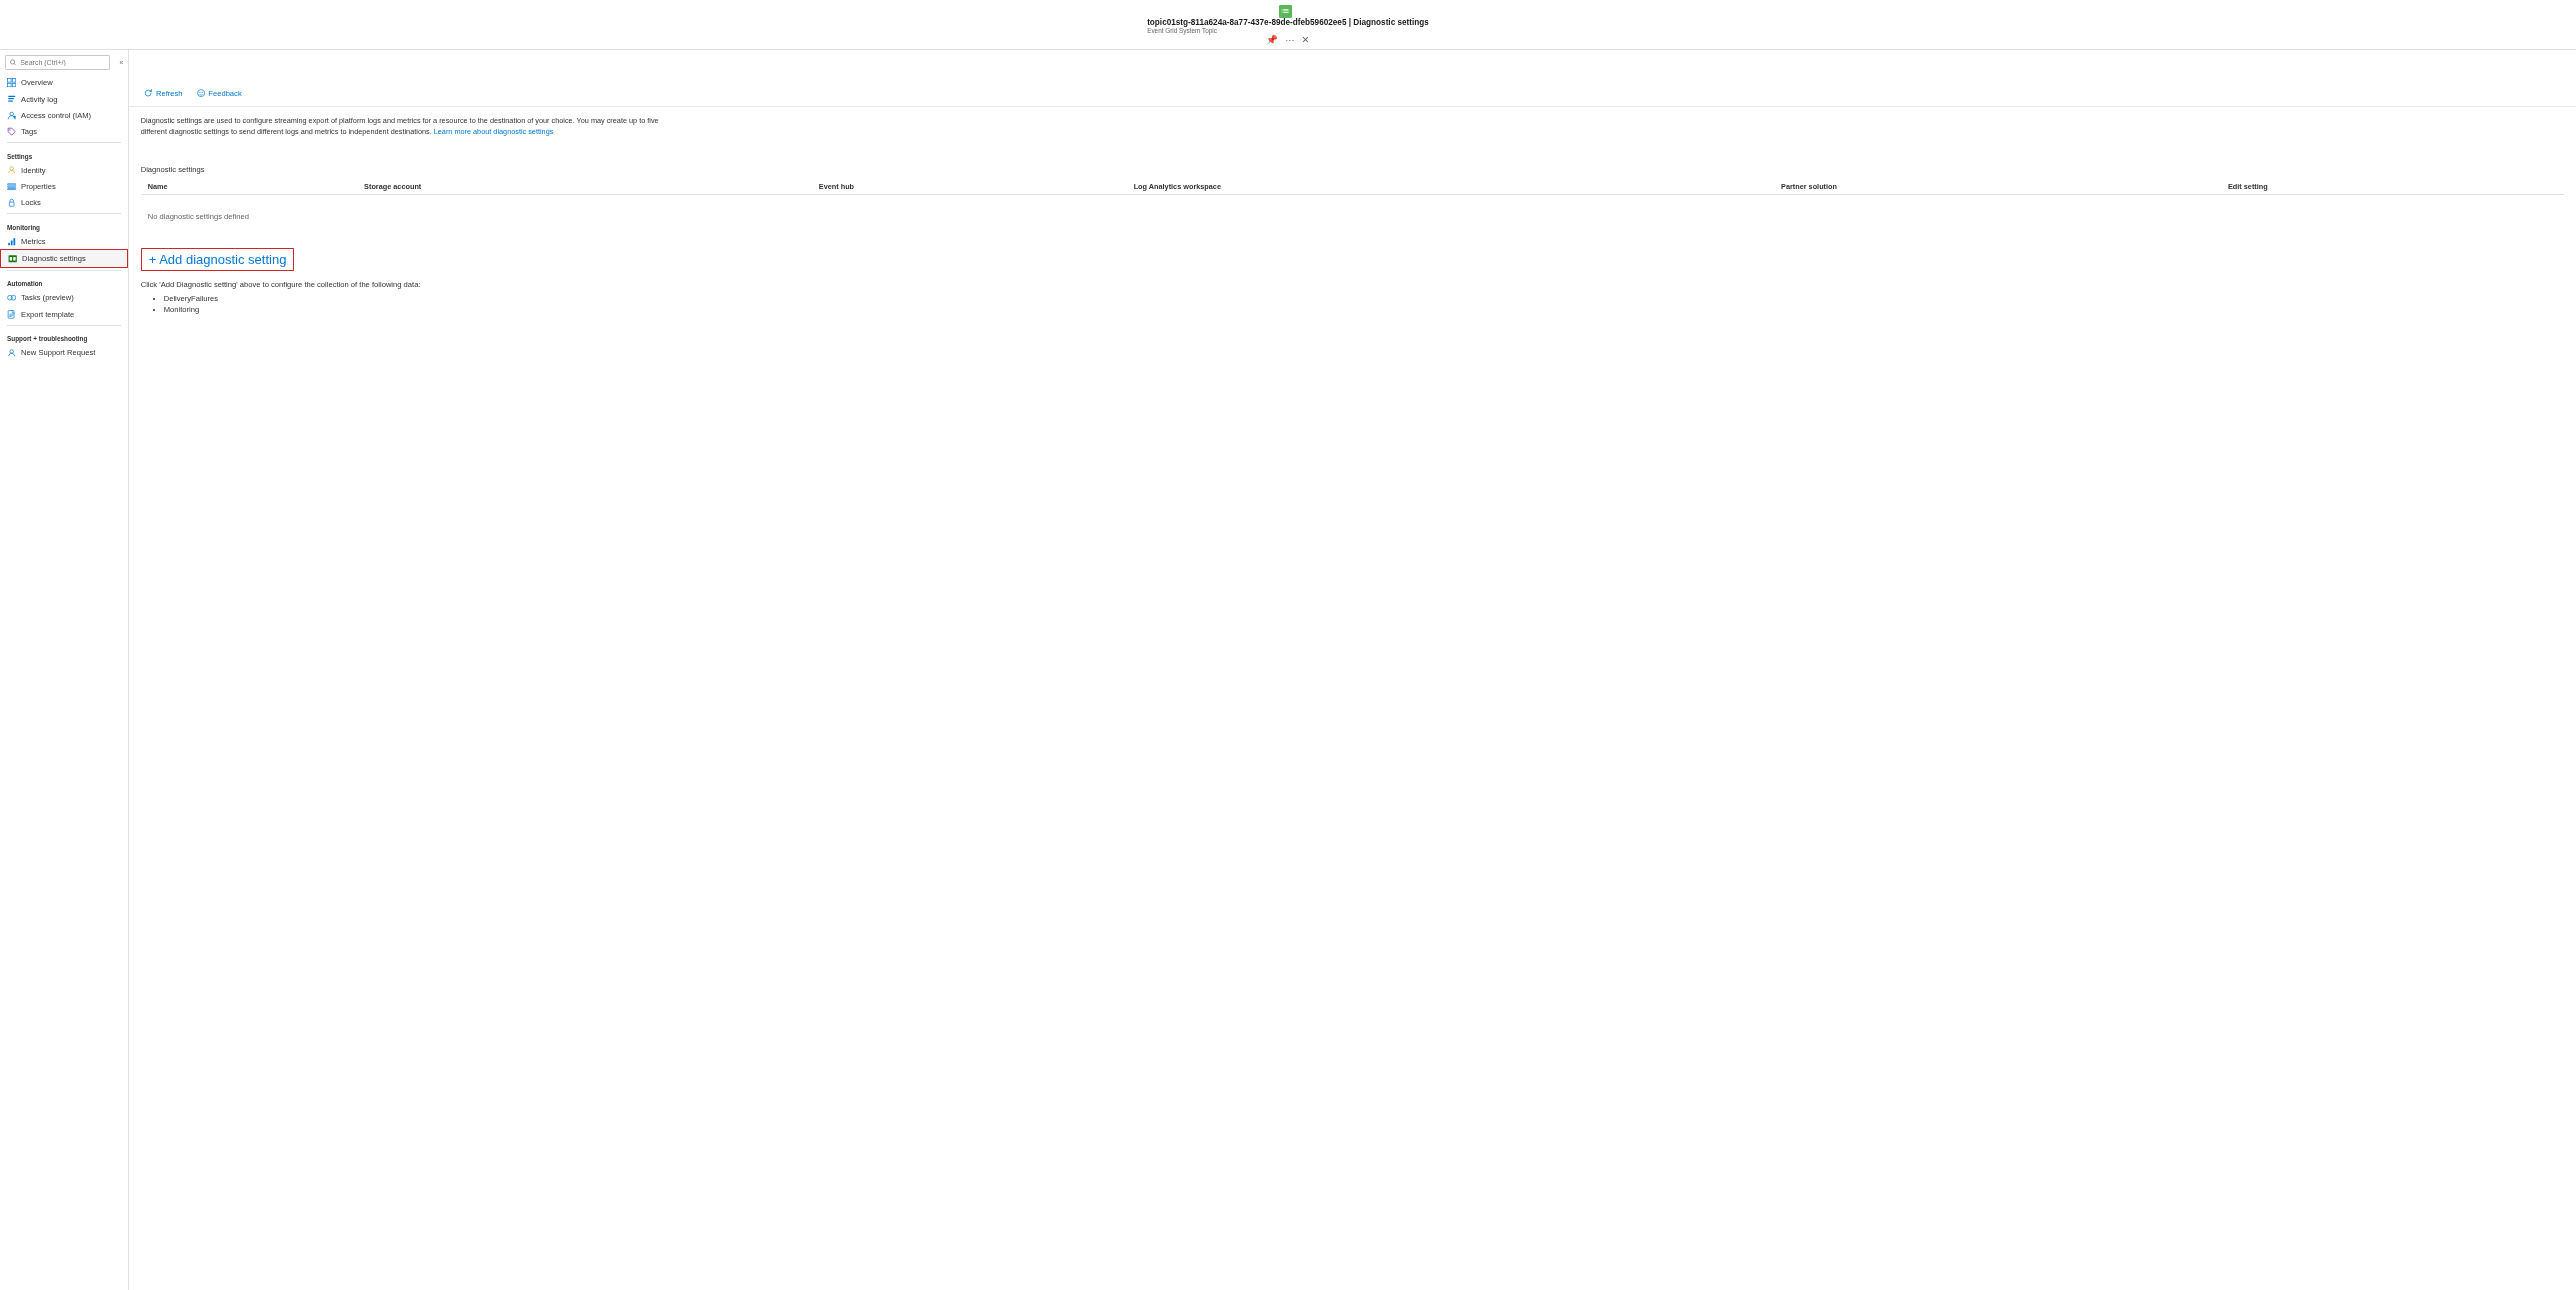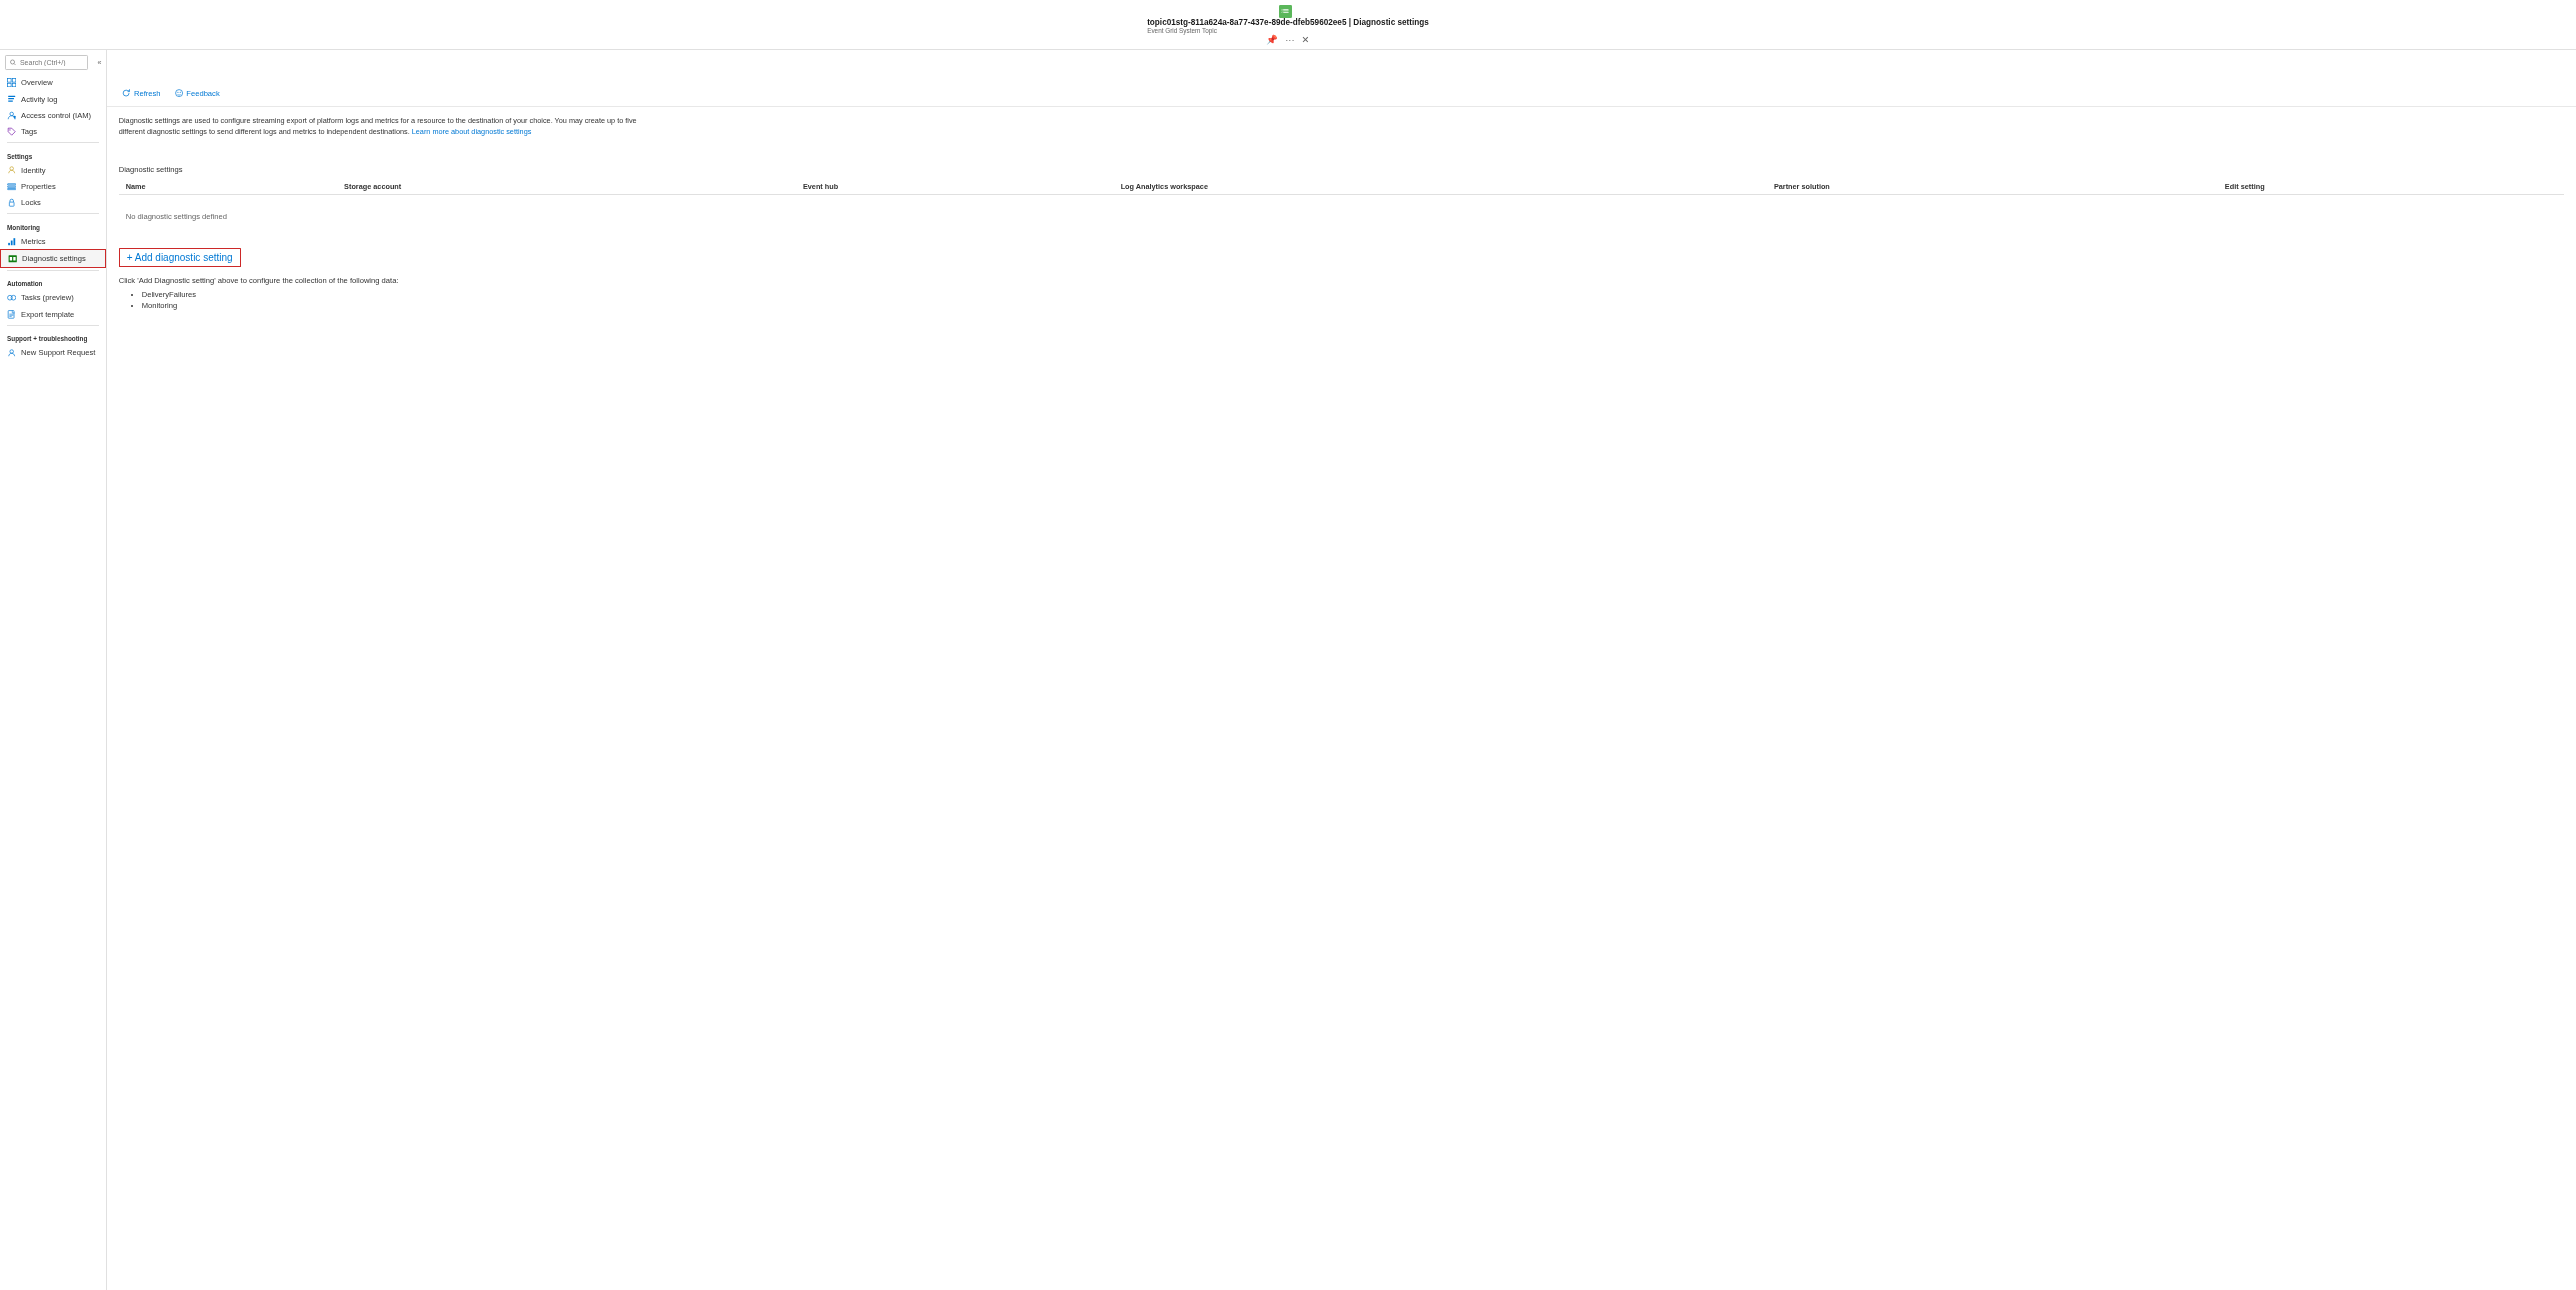--- a/index.html
+++ b/index.html
@@ -19,21 +19,21 @@
     .title-bar-main { font-size: 8.2px; font-weight: 600; color: #1a1a1a; }
     .title-bar-sub { font-size: 6.4px; color: #666; }
     .title-bar-actions { display: flex; align-items: center; gap: 7px; }
     .title-bar-actions span { cursor: pointer; color: #666; font-size: 9.4px; }
 
     
     .main-layout { display: flex; flex: 1; overflow: hidden; }
 
     
     .sidebar {
-      width: 107px; flex-shrink: 0; border-right: 0.6px solid #e0e0e0;
+      width: 129px; flex-shrink: 0; border-right: 0.6px solid #e0e0e0;
       overflow-y: auto; background: #fff; padding-bottom: 11.7px;
     }
     .search-box {
       display: flex; align-items: center; margin: 4.7px; padding: 2.9px 4.7px;
       border: 0.6px solid #c8c8c8; border-radius: 1.2px; gap: 3.5px;
     }
     .search-box input {
       border: none; outline: none; font-size: 7px; color: #666; width: 100%; background: transparent;
     }
     .collapse-btn { padding: 3.5px 4.7px; cursor: pointer; color: #666; font-size: 7px; }
@@ -80,21 +80,21 @@
       text-align: left; padding: 3.5px 7px; font-size: 7.3px; font-weight: 600;
       color: #333; border-bottom: 0.6px solid #e0e0e0; white-space: nowrap;
     }
     .diag-table td { padding: 4.7px 7px; font-size: 7.6px; color: #333; }
     .no-data-row td { color: #666; font-style: normal; padding: 17px 7px; }
 
     
     .add-setting-btn {
       display: inline-flex; align-items: center; gap: 2.3px;
       padding: 2.9px 7px; border: 0.9px solid #cc2828; color: #0078d4;
-      background: #fff; cursor: pointer; font-size: 10px; border-radius: 0.6px;
+      background: #fff; cursor: pointer; font-size: 13px; border-radius: 0.6px;
     }
 
     .collection-text { font-size: 7.6px; color: #333; margin-top: 9.4px; margin-bottom: 4.7px; }
     .bullet-list { margin-left: 23px; }
     .bullet-list li { font-size: 7.6px; color: #333; margin-bottom: 2.3px; }
   </style>
 </head>
 <body>
 
 <div class="title-bar">

